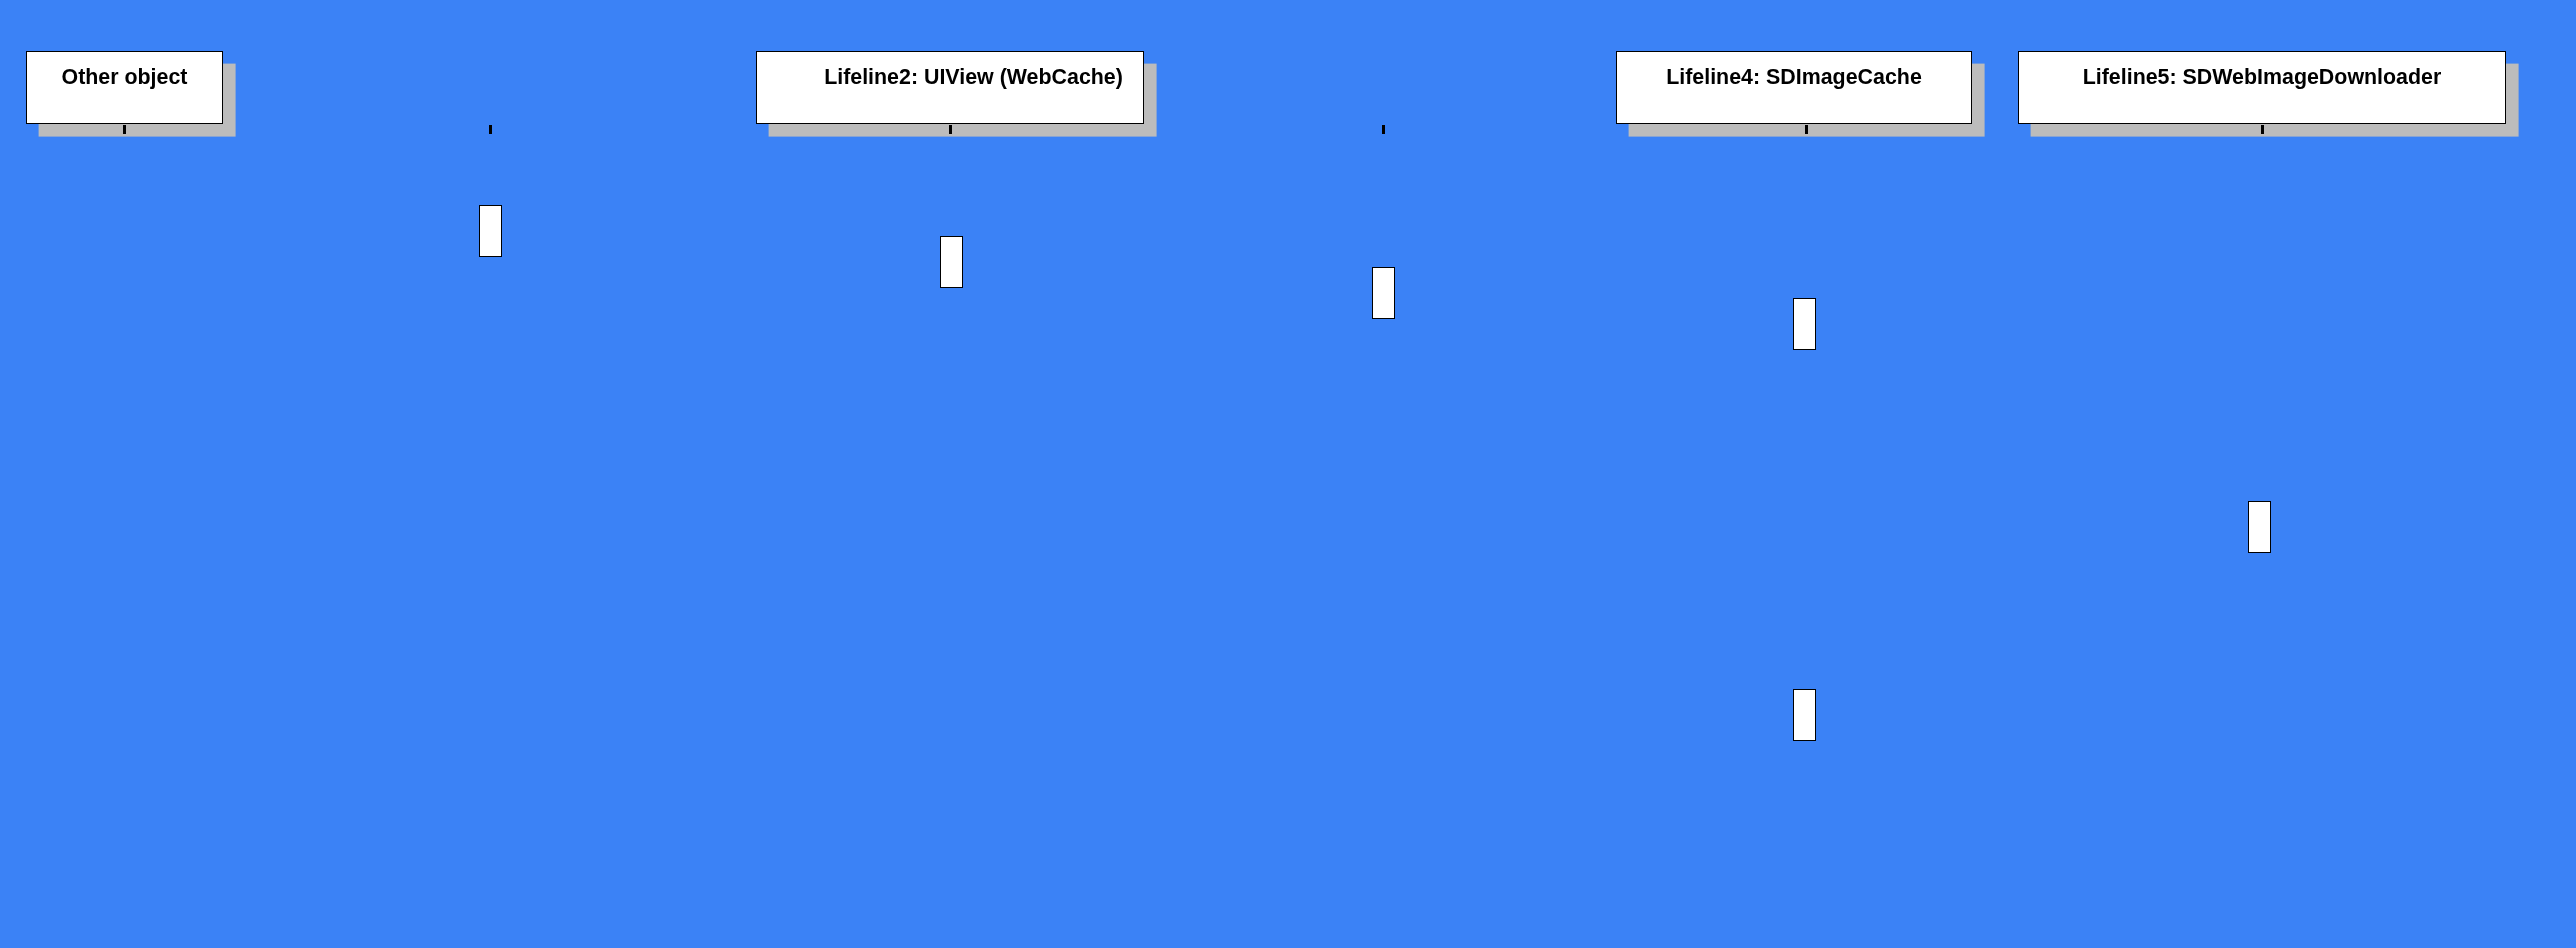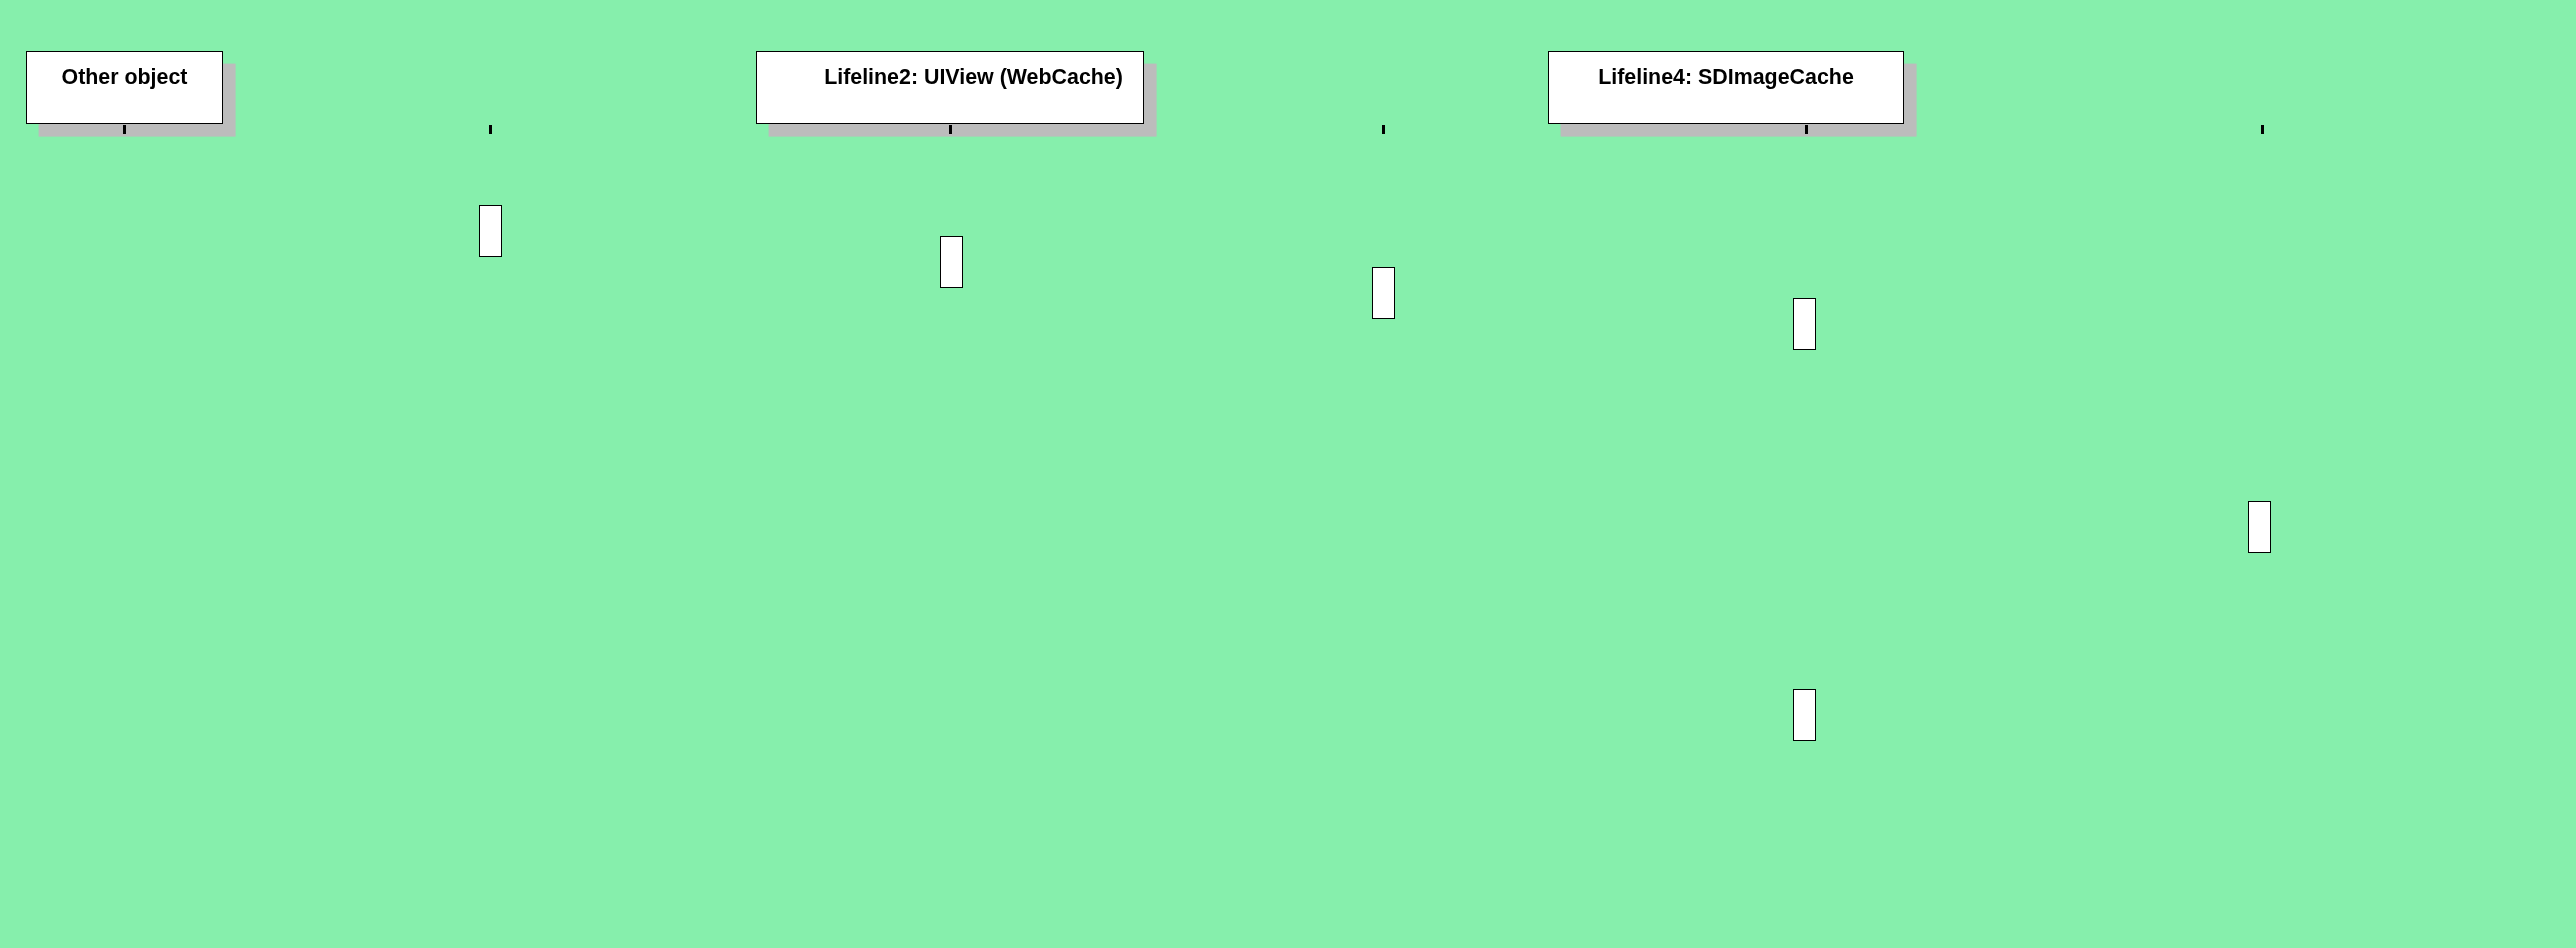--- a/index.html
+++ b/index.html
@@ -40,41 +40,44 @@
   .activation-bar {
     position: absolute;
     box-sizing: border-box;
     background: #ffffff;
     border: 1px solid #000000;
   }
 </style>
 </head>
 <body>
 
-<div id="canvas" style="background: #86efac;">
+<div id="canvas" style="background: #3b82f6;">
 
   <div class="lifeline-header" style="left: 26px; top: 51px; width: 197px; height: 73px; background: rgb(255, 255, 255); border-color: rgb(0, 0, 0); box-shadow: rgb(188, 188, 188) 12.6px 12.6px 0px 0px;">
     <span class="lifeline-label" style="color: rgb(0, 0, 0);">Other object</span>
   </div>
   <div class="lifeline-tick" style="left: 123px; top: 125px; width: 2.9px; height: 8.7px;"></div>
 
   <div class="lifeline-tick" style="left: 489px; top: 125px; width: 2.9px; height: 8.7px;"></div>
 
   <div class="lifeline-header" style="left: 756px; top: 51px; width: 388px; height: 73px; background: rgb(255, 255, 255); border-color: rgb(0, 0, 0); box-shadow: rgb(188, 188, 188) 12.6px 12.6px 0px 0px;">
     <span class="lifeline-label" style="color: rgb(0, 0, 0); padding-left: 47px;">Lifeline2: UIView (WebCache)</span>
   </div>
   <div class="lifeline-tick" style="left: 949px; top: 125px; width: 2.9px; height: 8.7px;"></div>
 
   <div class="lifeline-tick" style="left: 1382px; top: 125px; width: 2.9px; height: 8.7px;"></div>
 
-  <div class="lifeline-header" style="left: 1548px; top: 51px; width: 356px; height: 73px; background: rgb(255, 255, 255); border-color: rgb(0, 0, 0); box-shadow: rgb(188, 188, 188) 12.6px 12.6px 0px 0px;">
+  <div class="lifeline-header" style="left: 1616px; top: 51px; width: 356px; height: 73px; background: rgb(255, 255, 255); border-color: rgb(0, 0, 0); box-shadow: rgb(188, 188, 188) 12.6px 12.6px 0px 0px;">
     <span class="lifeline-label" style="color: rgb(0, 0, 0);">Lifeline4: SDImageCache</span>
   </div>
   <div class="lifeline-tick" style="left: 1805px; top: 125px; width: 2.9px; height: 8.7px;"></div>
 
+  <div class="lifeline-header" style="left: 2018px; top: 51px; width: 488px; height: 73px; background: rgb(255, 255, 255); border-color: rgb(0, 0, 0); box-shadow: rgb(188, 188, 188) 12.6px 12.6px 0px 0px;">
+    <span class="lifeline-label" style="color: rgb(0, 0, 0);">Lifeline5: SDWebImageDownloader</span>
+  </div>
   <div class="lifeline-tick" style="left: 2261px; top: 125px; width: 2.9px; height: 8.7px;"></div>
 
   <div class="activation-bar" style="left: 479px; top: 205px; width: 23px; height: 52px; background: rgb(255, 255, 255);"></div>
 
   <div class="activation-bar" style="left: 940px; top: 236px; width: 23px; height: 52px; background: rgb(255, 255, 255);"></div>
 
   <div class="activation-bar" style="left: 1372px; top: 267px; width: 23px; height: 52px; background: rgb(255, 255, 255);"></div>
 
   <div class="activation-bar" style="left: 1793px; top: 298px; width: 23px; height: 52px; background: rgb(255, 255, 255);"></div>
 

